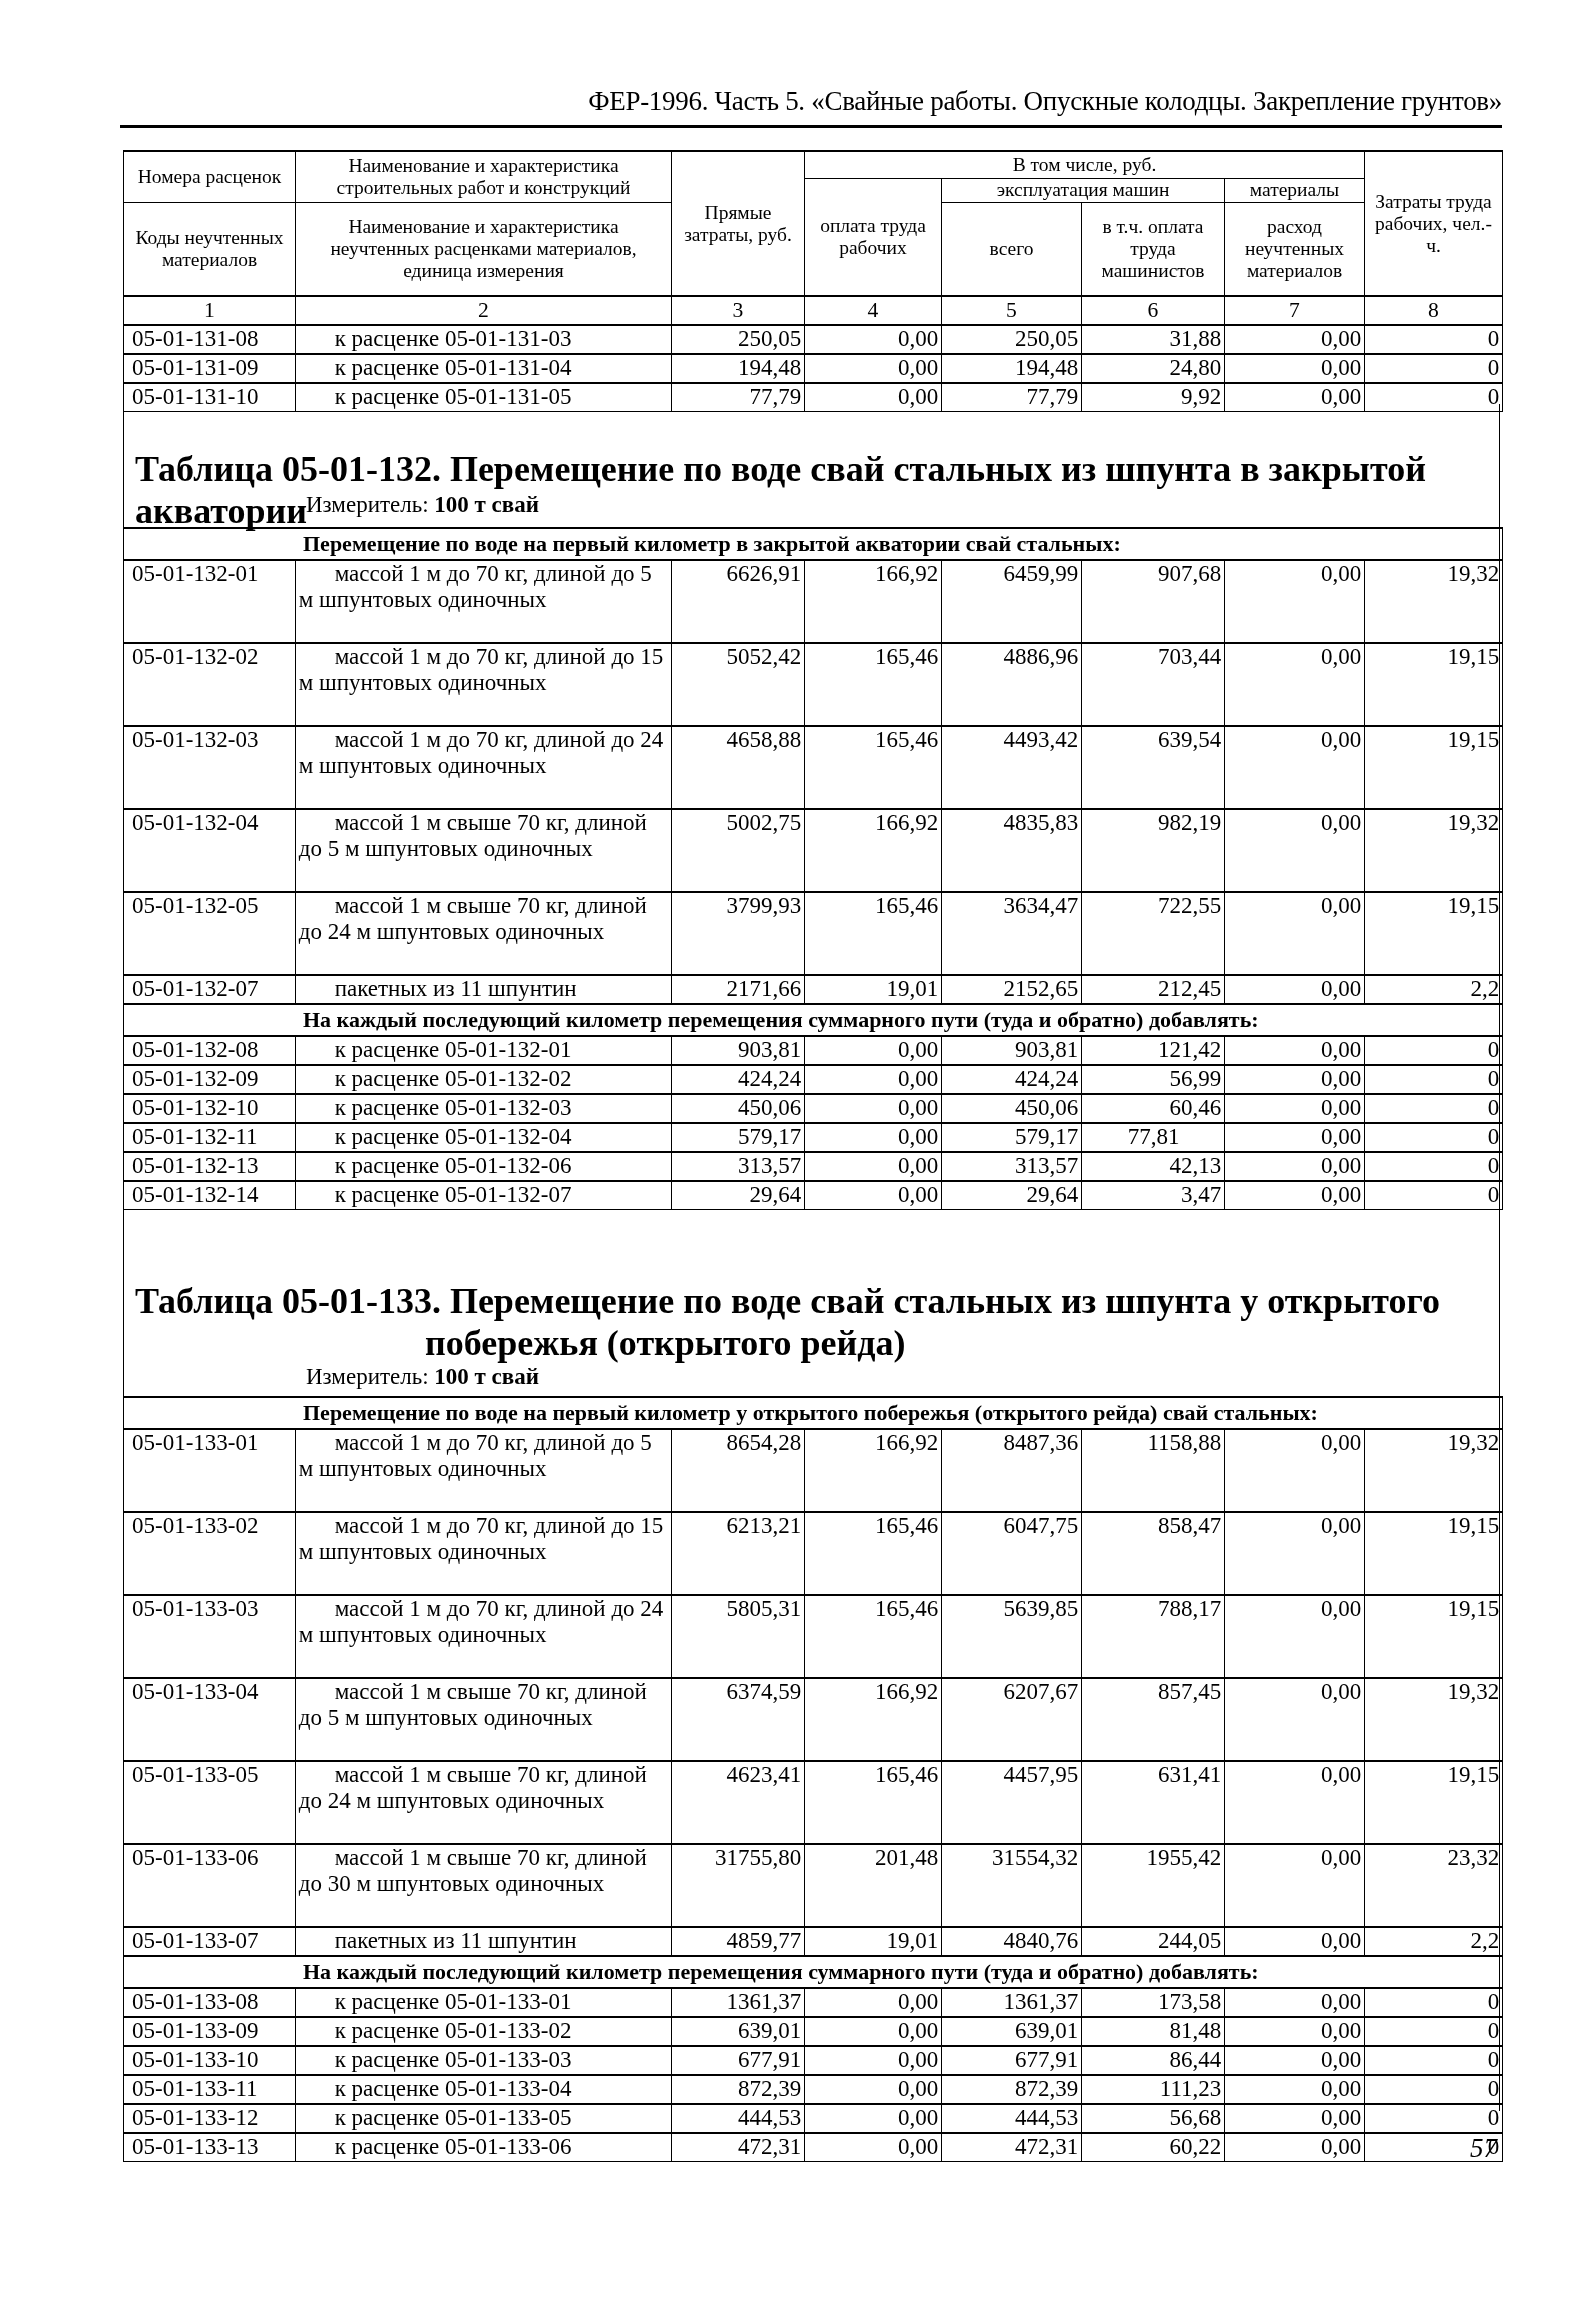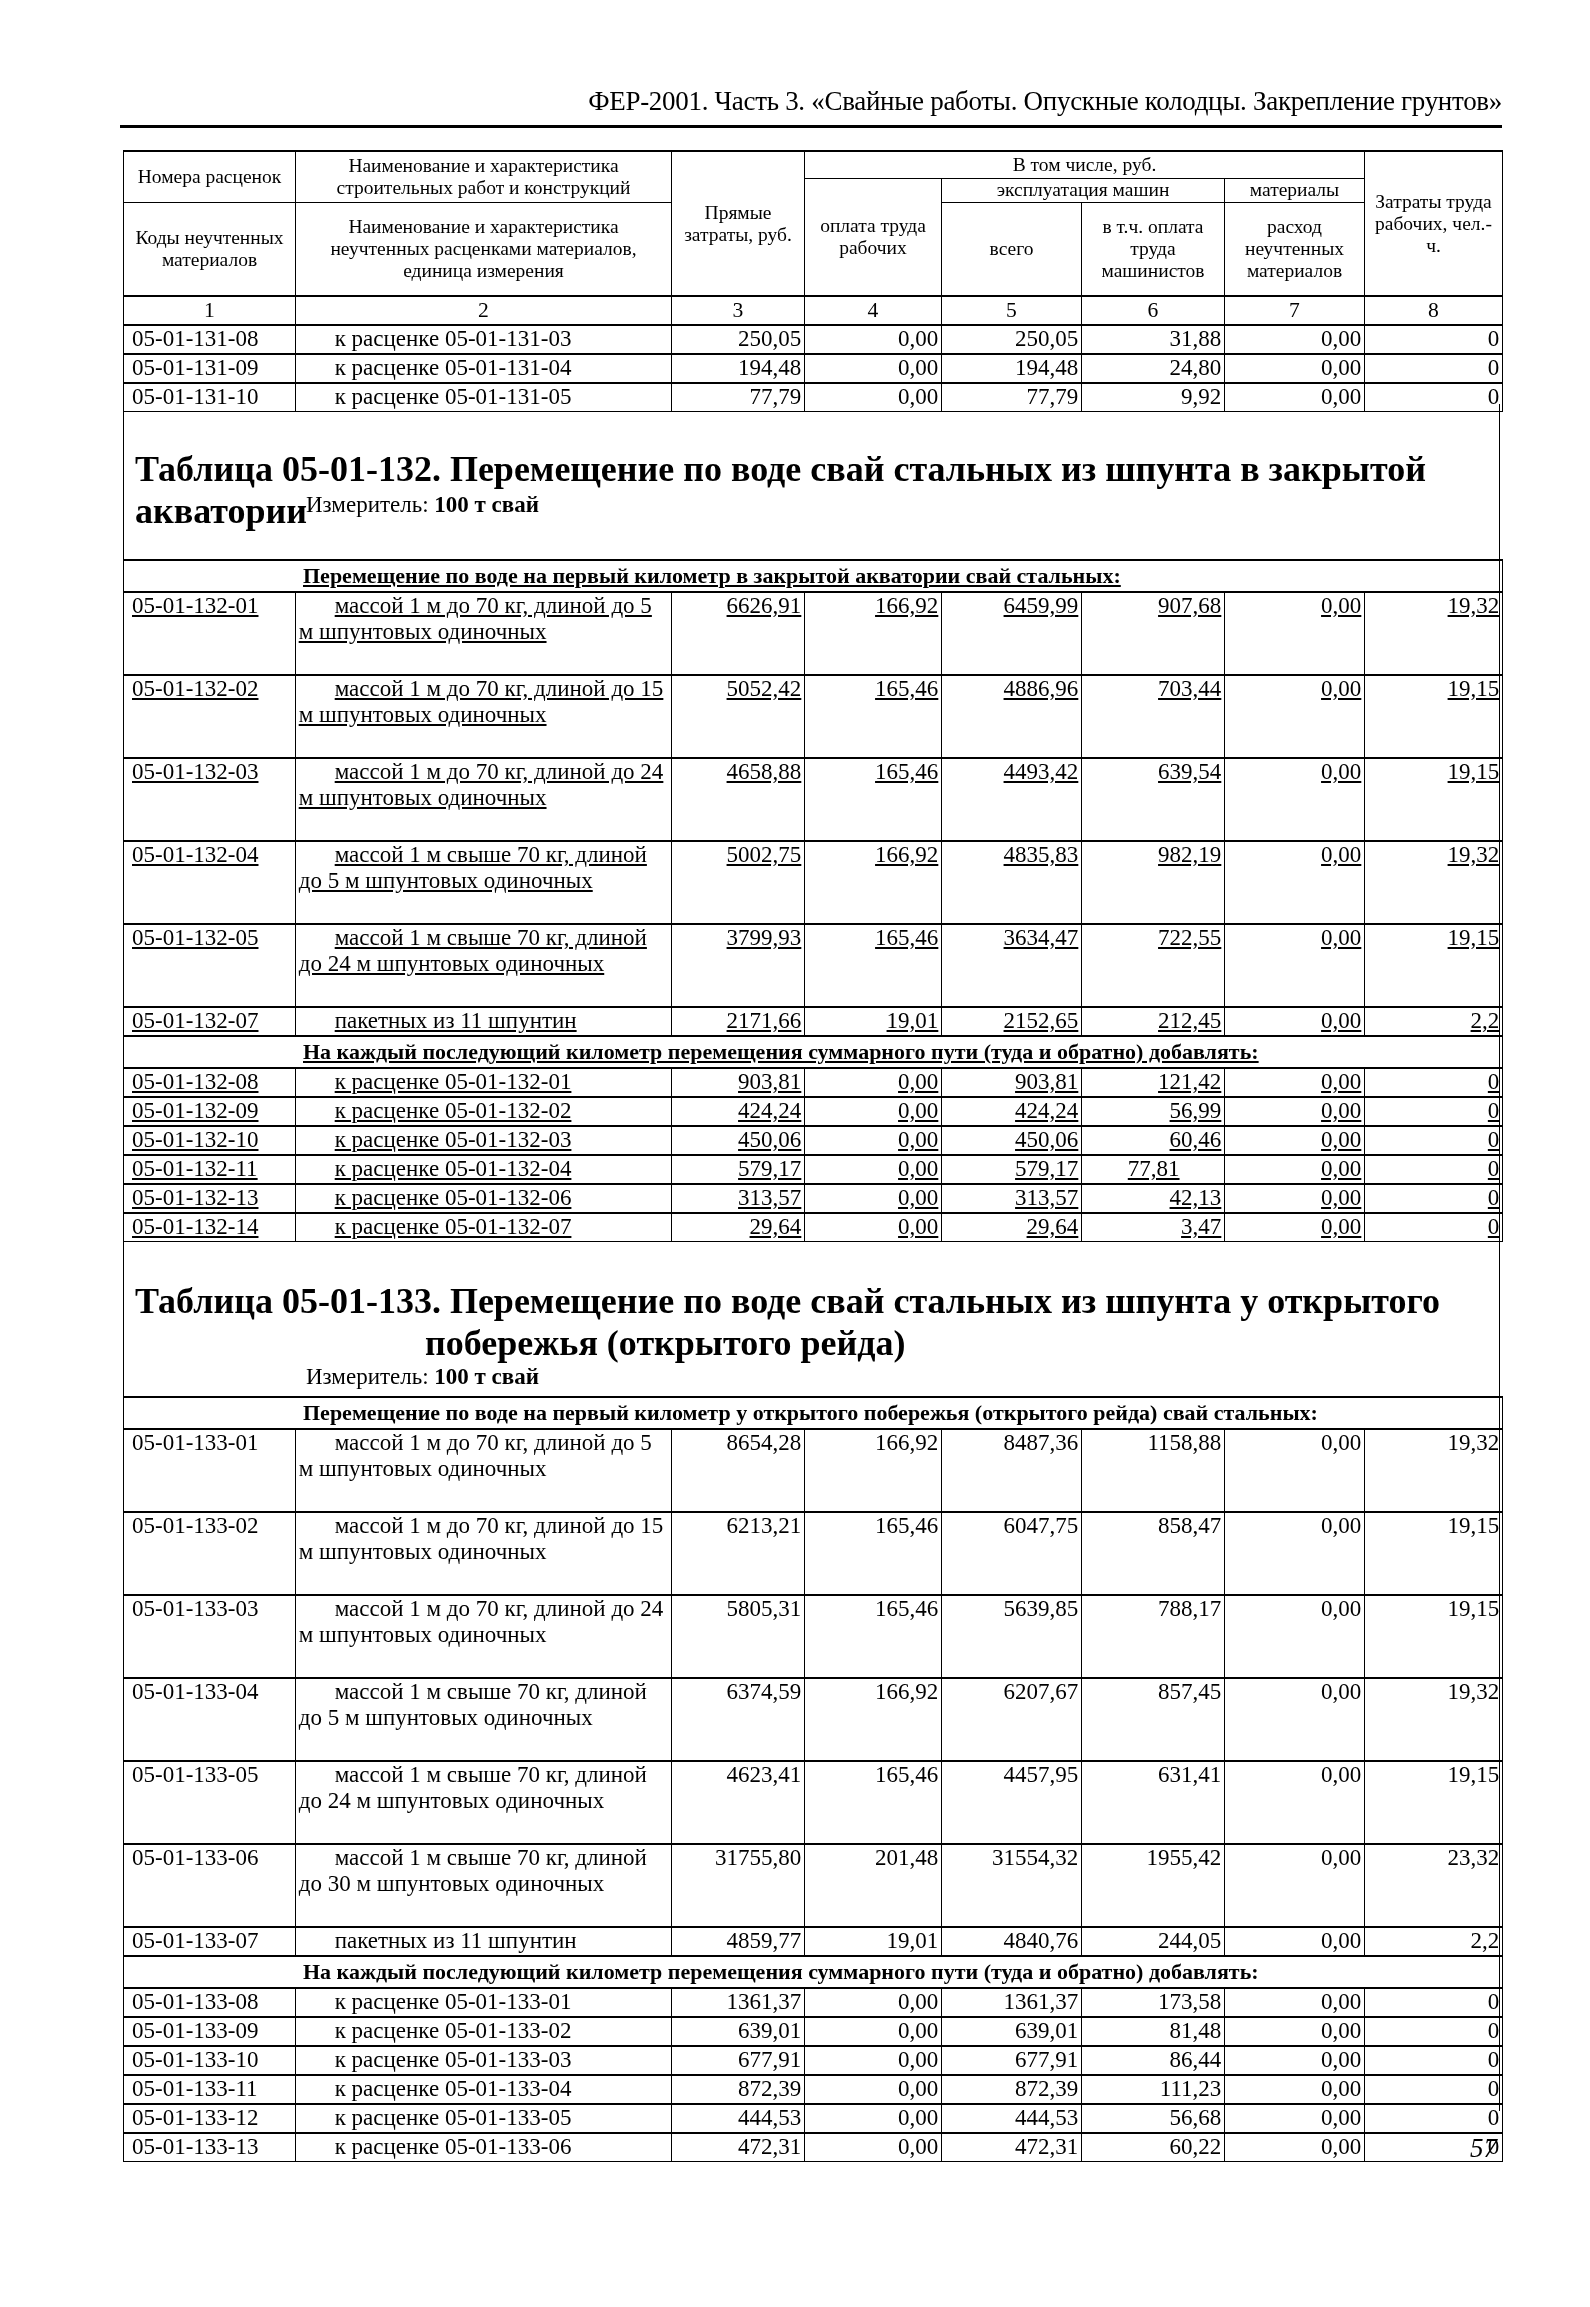--- a/index.html
+++ b/index.html
@@ -21,21 +21,21 @@
   .tbl-title { position:absolute; left:135px; font-weight:bold; font-size:36px; line-height:42px; }
   .tbl-title .l2 { display:block; padding-left:290px; }
   .measure { position:absolute; left:306px; font-size:23px; }
   .measure b { font-weight:bold; }
   .frame-side { position:absolute; width:1.3px; background:#000; }
   .page-num { position:absolute; left:1470px; top:2133px; font-size:27px; font-style:italic; }
 </style>
 </head>
 <body>
 
-<div class="running-head">ФЕР-2001. Часть 3. «Свайные работы. Опускные колодцы. Закрепление грунтов»</div>
+<div class="running-head">ФЕР-1996. Часть 5. «Свайные работы. Опускные колодцы. Закрепление грунтов»</div>
 <div class="head-rule"></div>
 
 <div class="frame-side" style="left:123px; top:404px; height:1707px;"></div>
 <div class="frame-side" style="left:1499px; top:404px; height:1707px;"></div>
 
 <table class="hdr" style="top:150px;">
   <colgroup>
     <col style="width:172px">
       <col style="width:376px">
       <col style="width:133px">
@@ -109,21 +109,21 @@
         <td class="num" style="height: 27px;">0</td>
       </tr>
     </tbody>
 </table>
 
 <div class="tbl-title" style="top:448px;">Таблица 05-01-132. Перемещение по воде свай стальных из шпунта в закрытой акватории</div>
 <div class="measure" style="top:492px;">
   <span>Измеритель:</span>
   <b>100 т свай</b>
 </div>
-<table style="top:559px;text-decoration:underline;">
+<table style="top:527px;">
   <colgroup>
     <col style="width:172px">
       <col style="width:376px">
       <col style="width:133px">
       <col style="width:137px">
     <col style="width:140px">
       <col style="width:143px">
       <col style="width:140px">
       <col style="width:138px">
   </colgroup>

